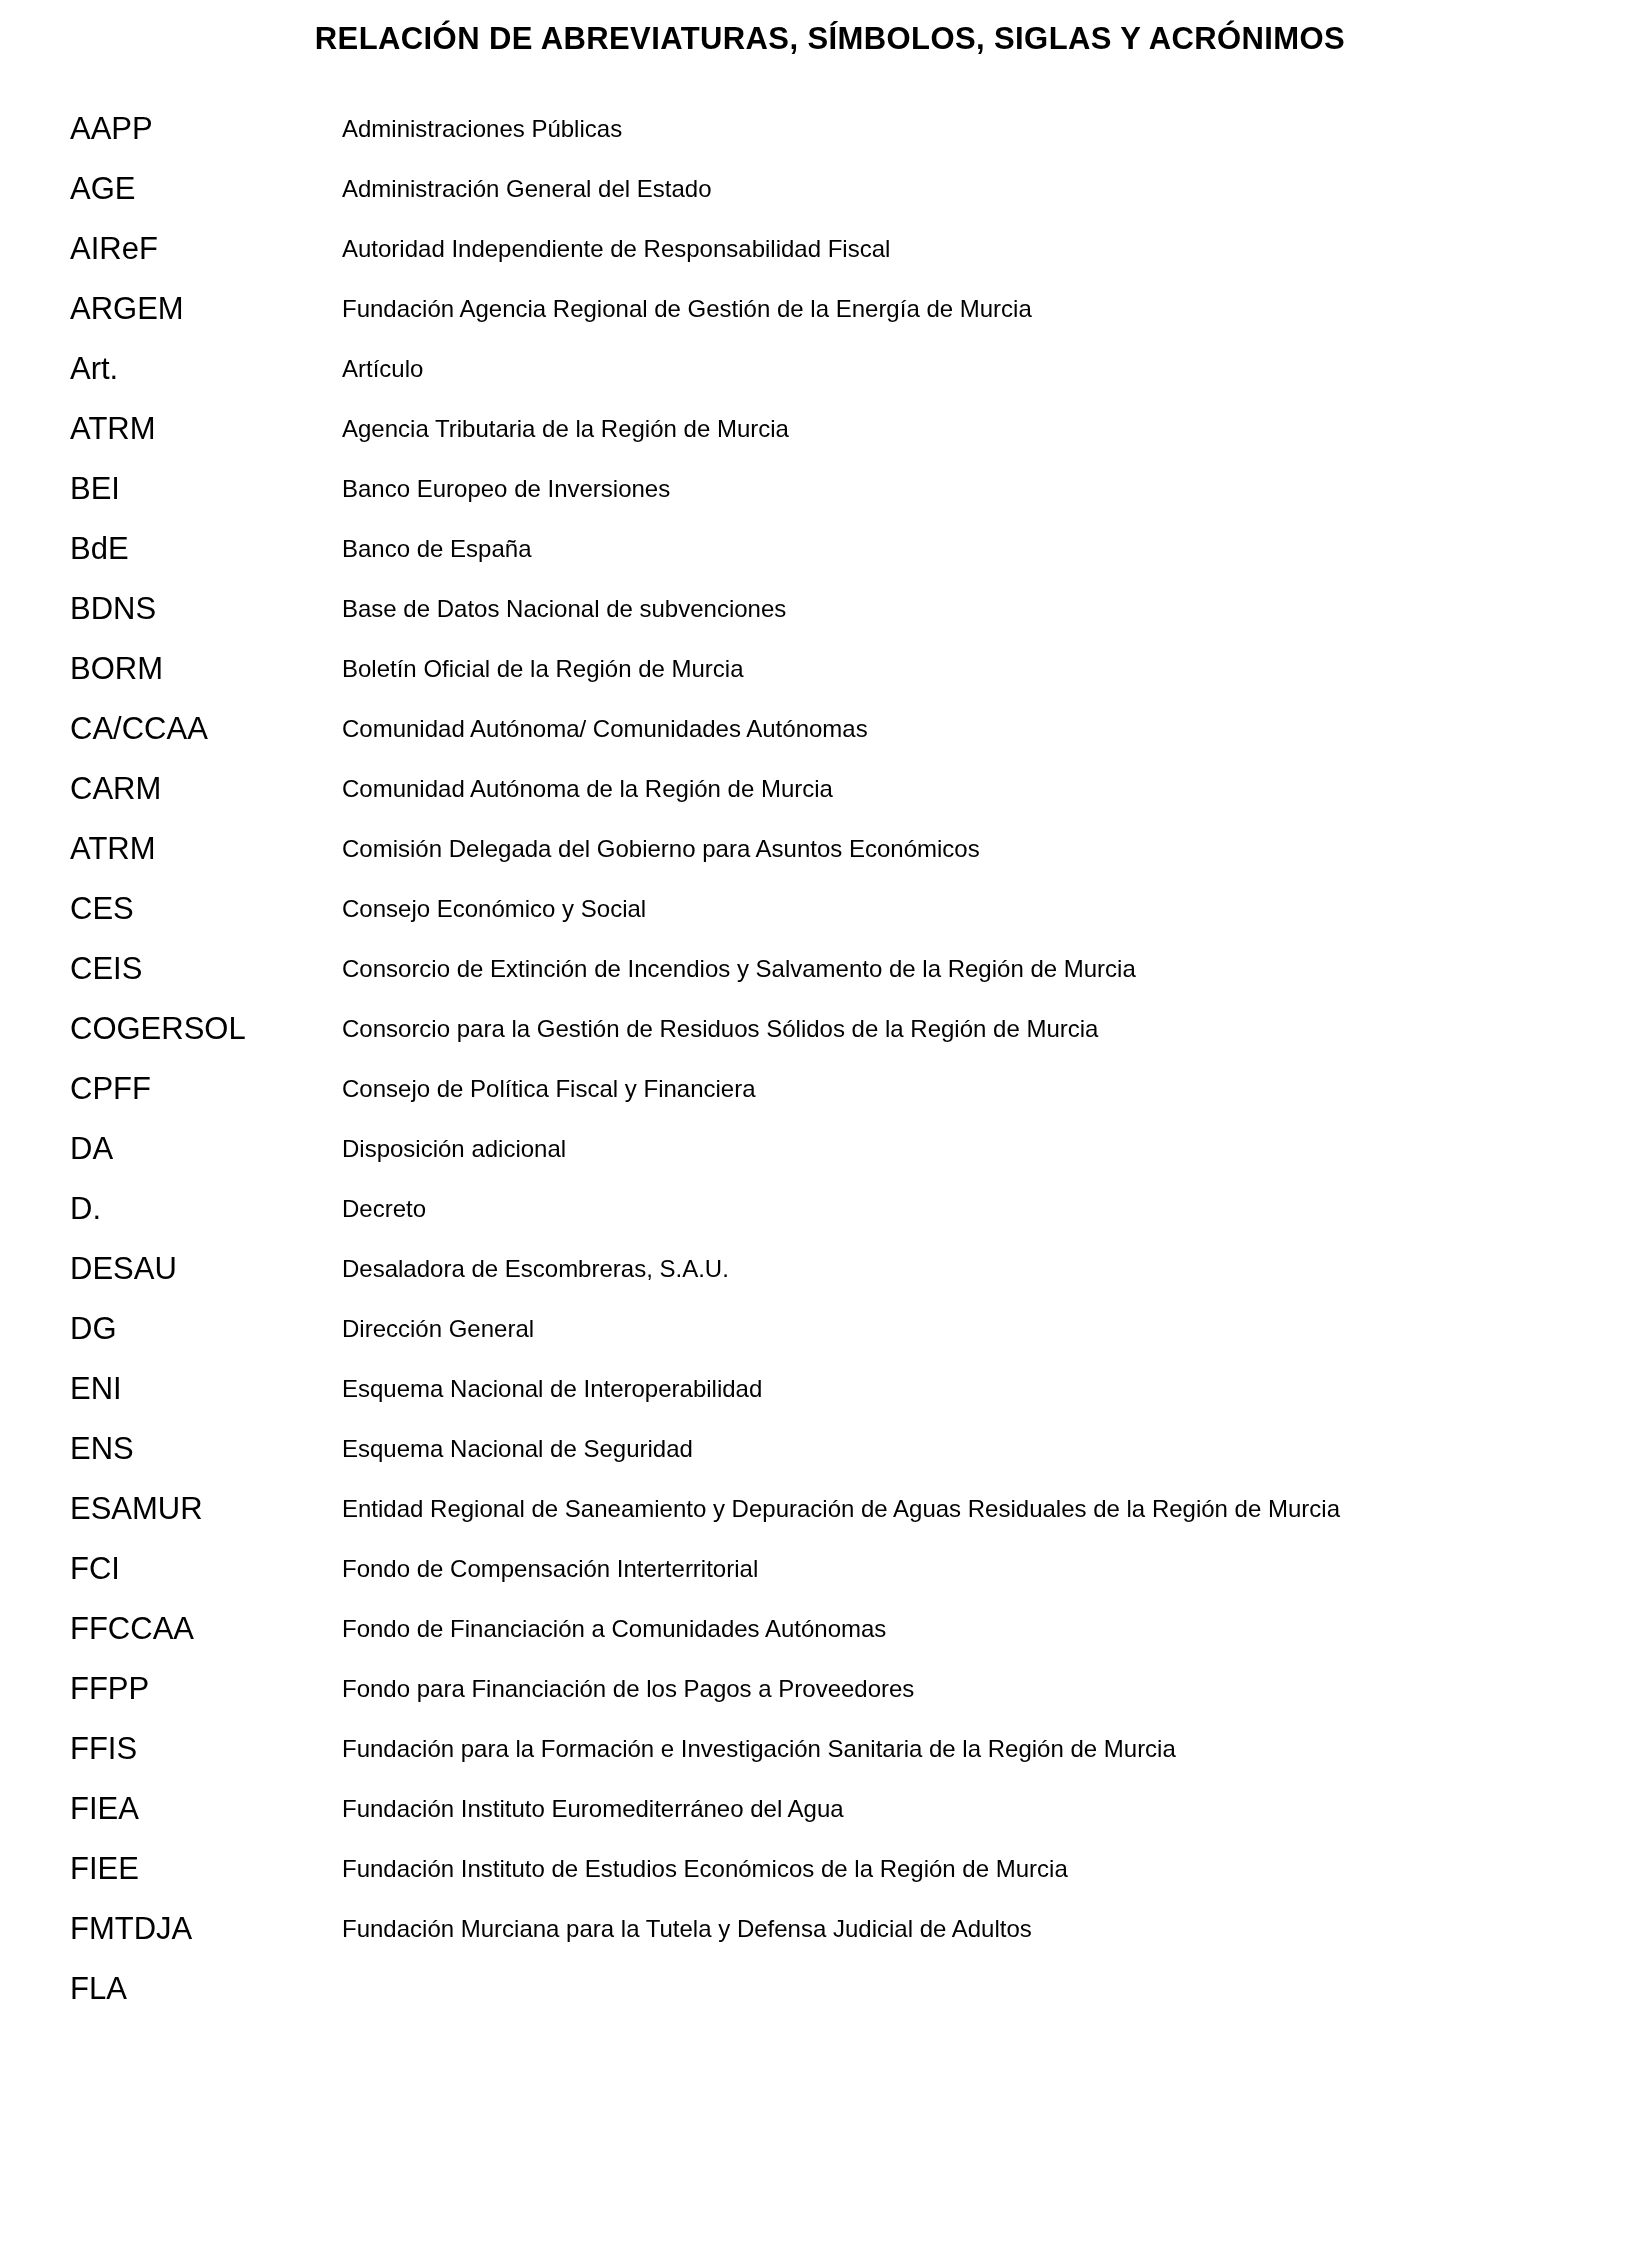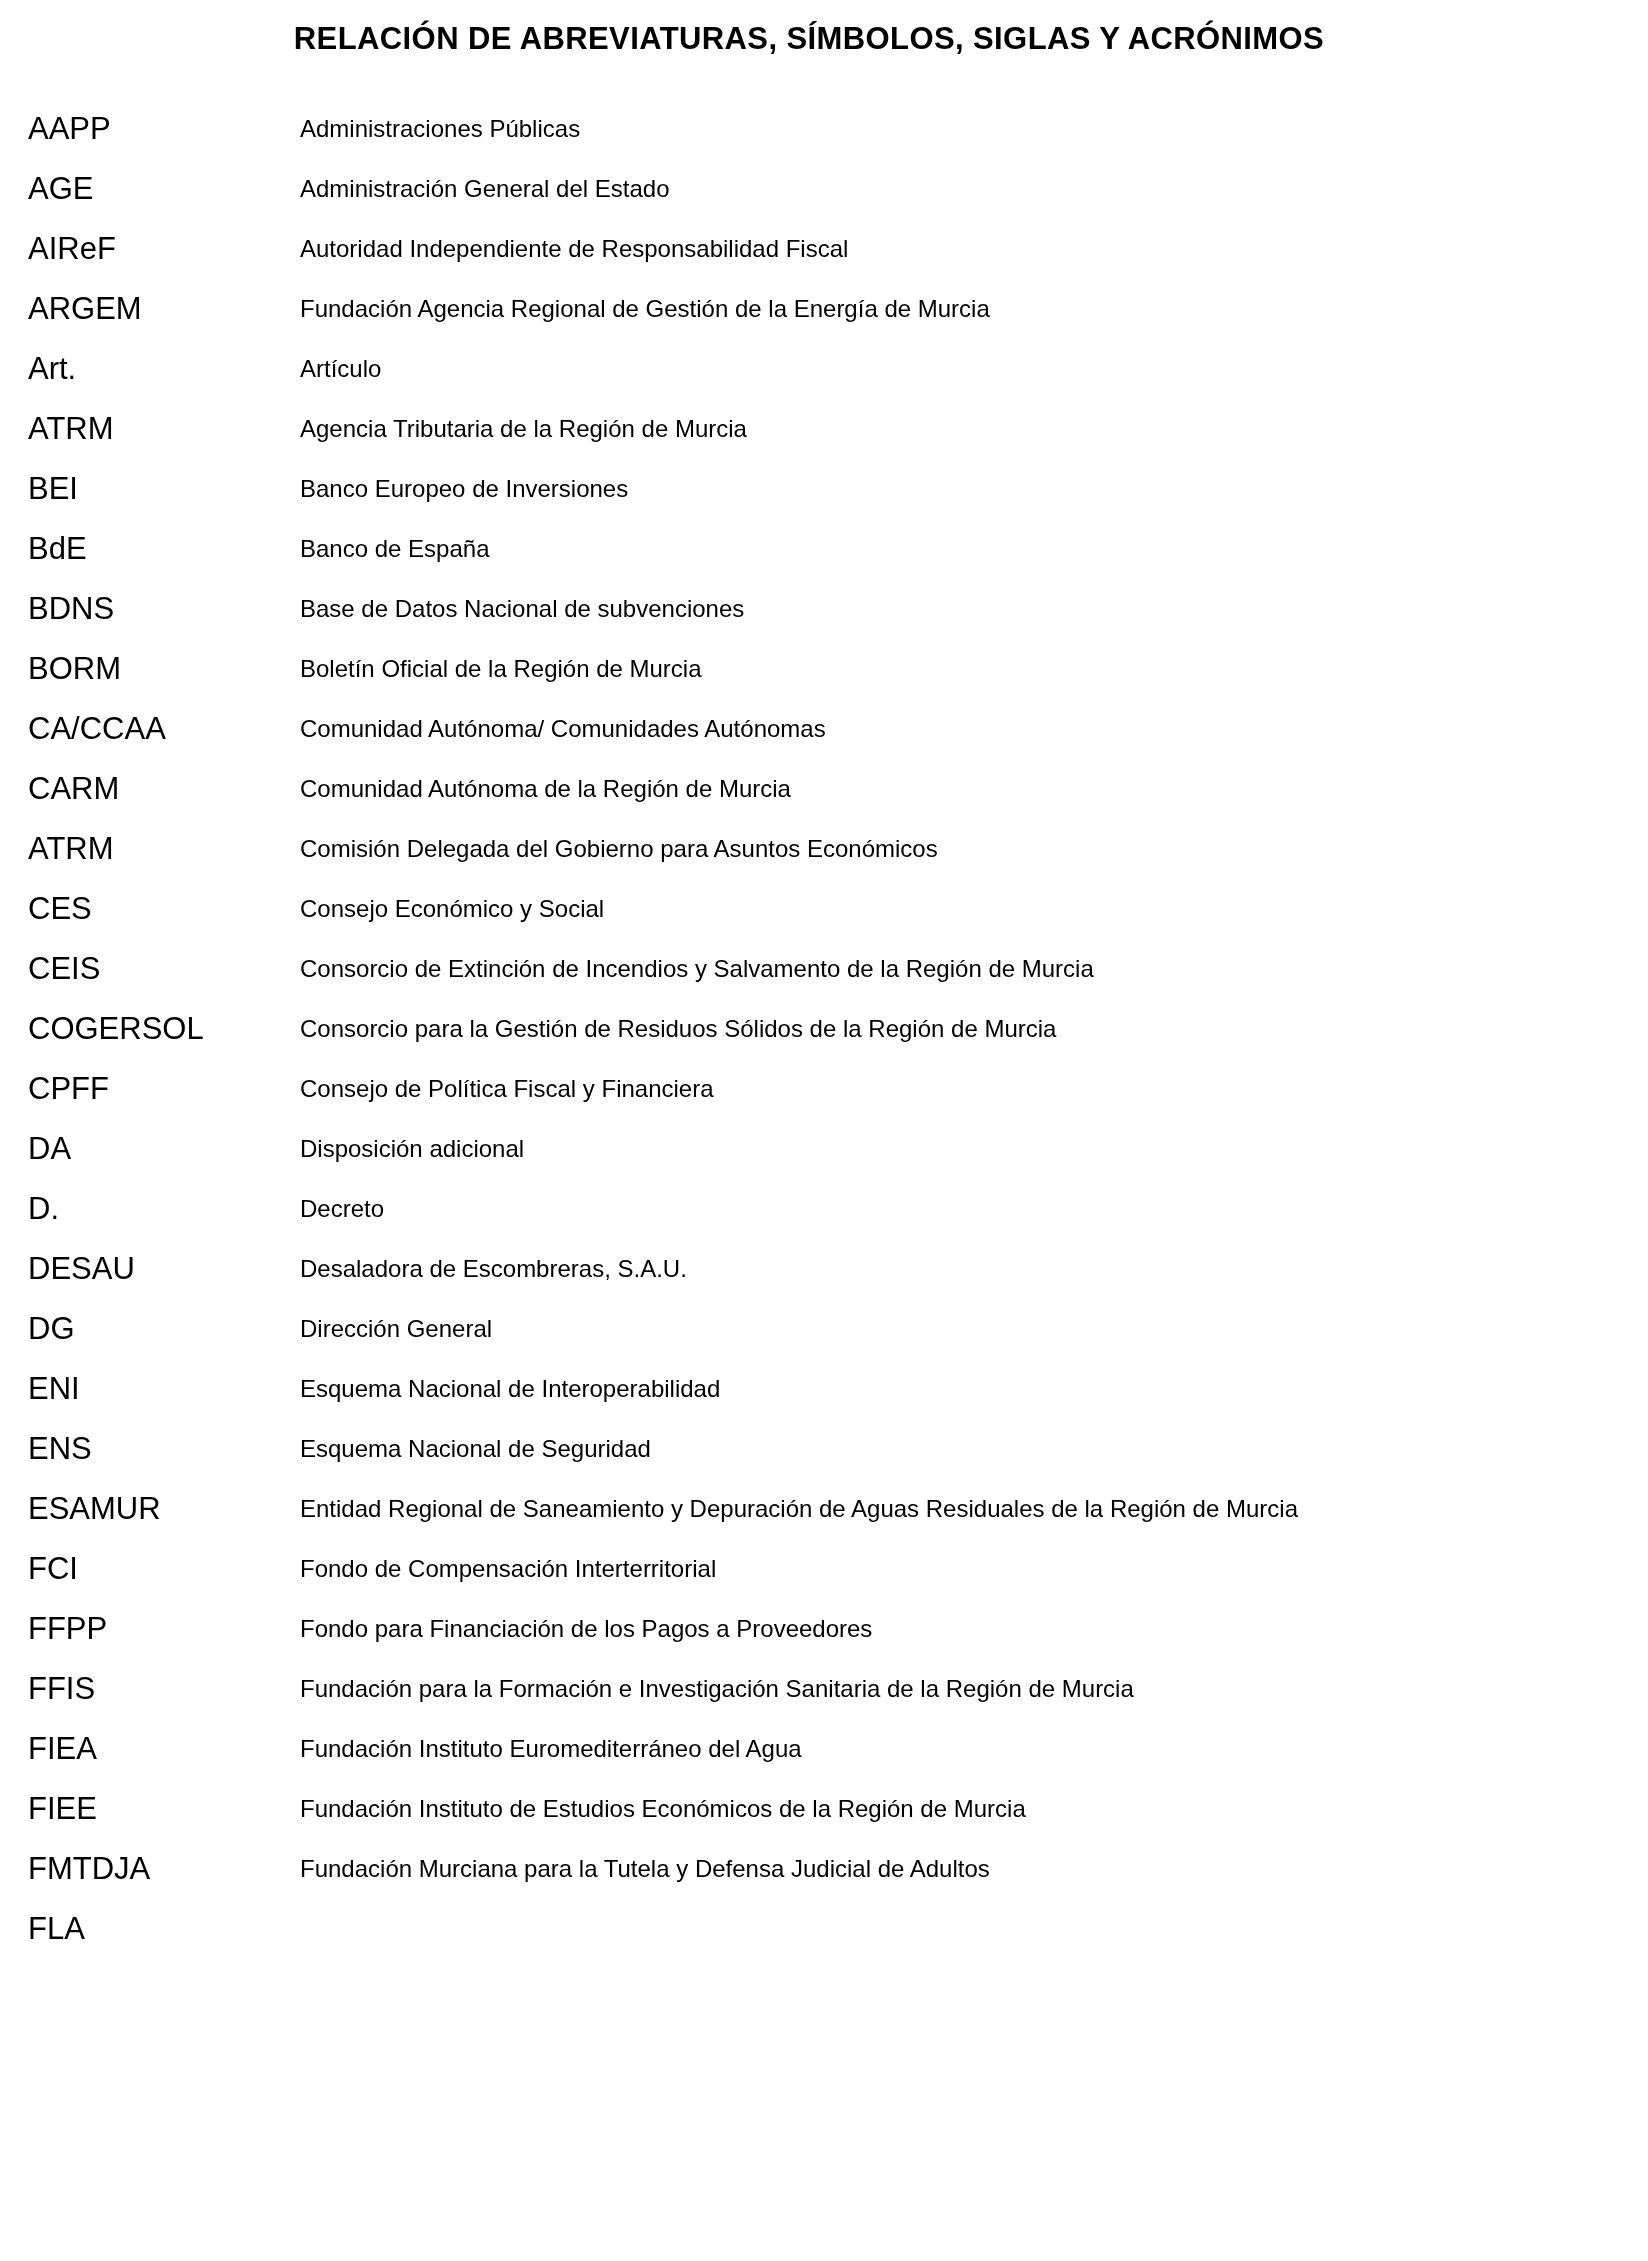--- a/index.html
+++ b/index.html
@@ -11,21 +11,21 @@
       width: 1649px;
       height: 2261px;
       color: #000000;
       font-family: "Liberation Sans", sans-serif;
       overflow: hidden;
     }
     .page {
       box-sizing: border-box;
       width: 1649px;
       height: 2261px;
-      padding: 21px 59px 0 28px;
+      padding: 21px 59px 0 70px;
     }
     .title {
       font-size: 31px;
       font-weight: bold;
       text-align: center;
       margin: 0 0 52px 0;
       letter-spacing: 0.4px;
     }
     .list {
       width: 100%;
@@ -150,20 +150,24 @@
       </div>
       <div class="row">
         <div class="term">ESAMUR</div>
         <div class="def">Entidad Regional de Saneamiento y Depuración de Aguas Residuales de la Región de Murcia</div>
       </div>
       <div class="row">
         <div class="term">FCI</div>
         <div class="def">Fondo de Compensación Interterritorial</div>
       </div>
       <div class="row">
+        <div class="term">FFCCAA</div>
+        <div class="def">Fondo de Financiación a Comunidades Autónomas</div>
+      </div>
+      <div class="row">
         <div class="term">FFPP</div>
         <div class="def">Fondo para Financiación de los Pagos a Proveedores</div>
       </div>
       <div class="row">
         <div class="term">FFIS</div>
         <div class="def">Fundación para la Formación e Investigación Sanitaria de la Región de Murcia</div>
       </div>
       <div class="row">
         <div class="term">FIEA</div>
         <div class="def">Fundación Instituto Euromediterráneo del Agua</div>

